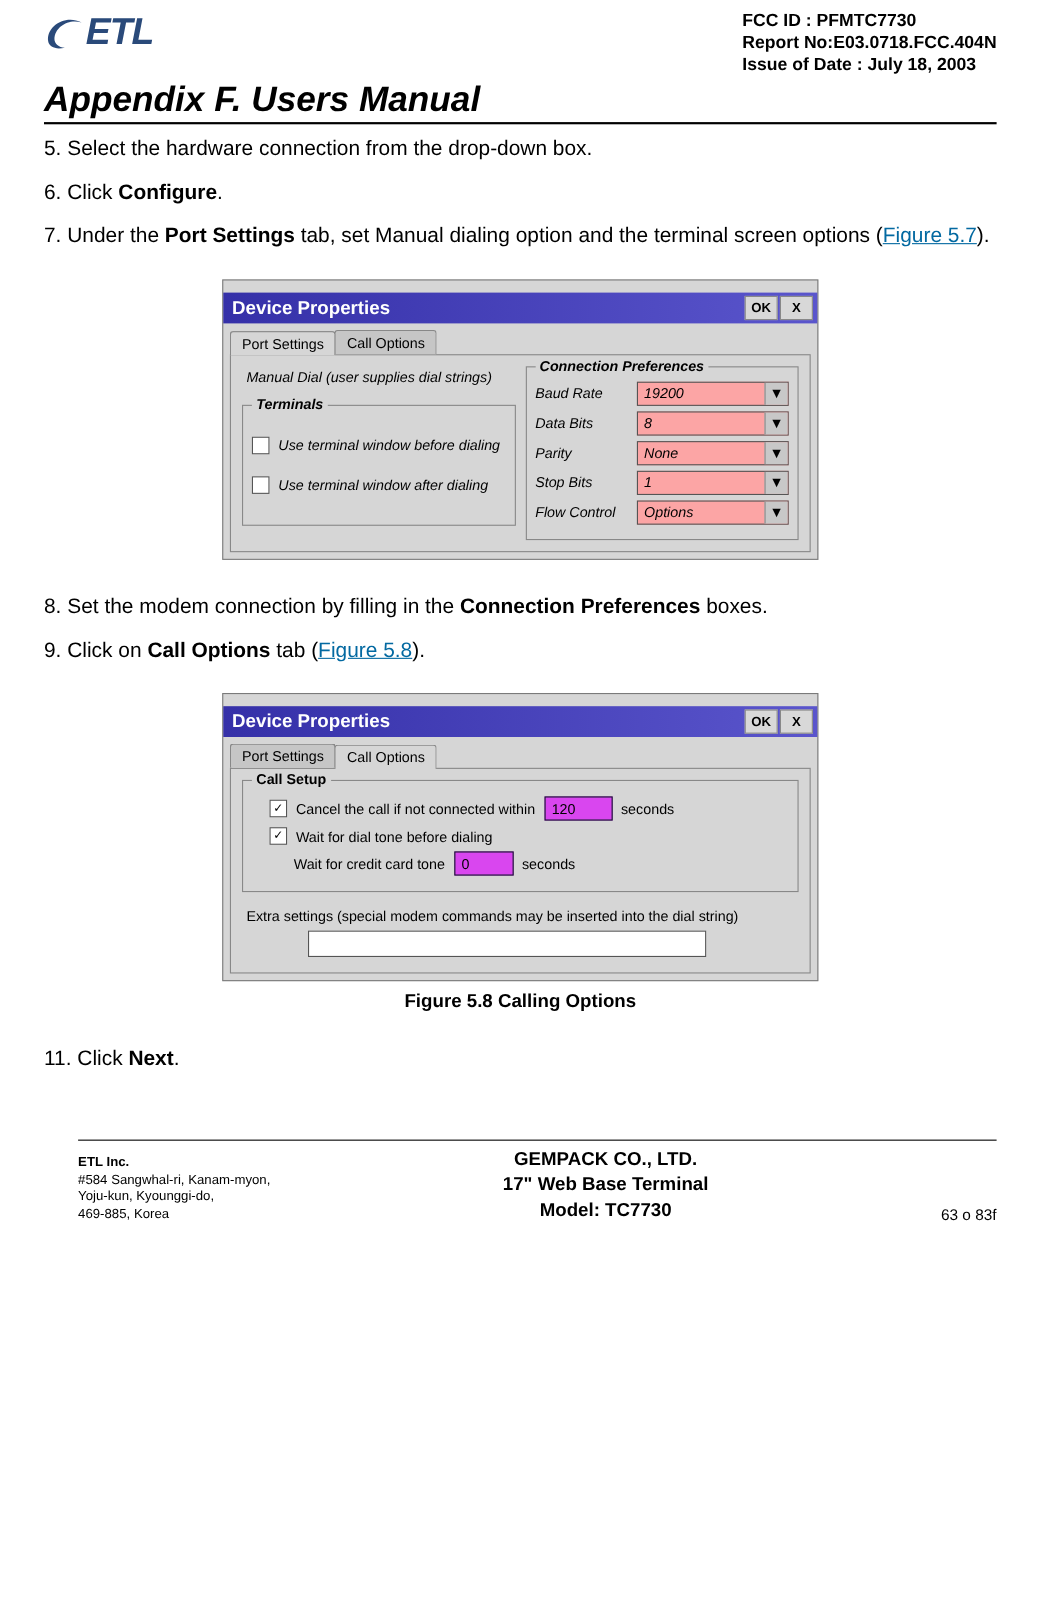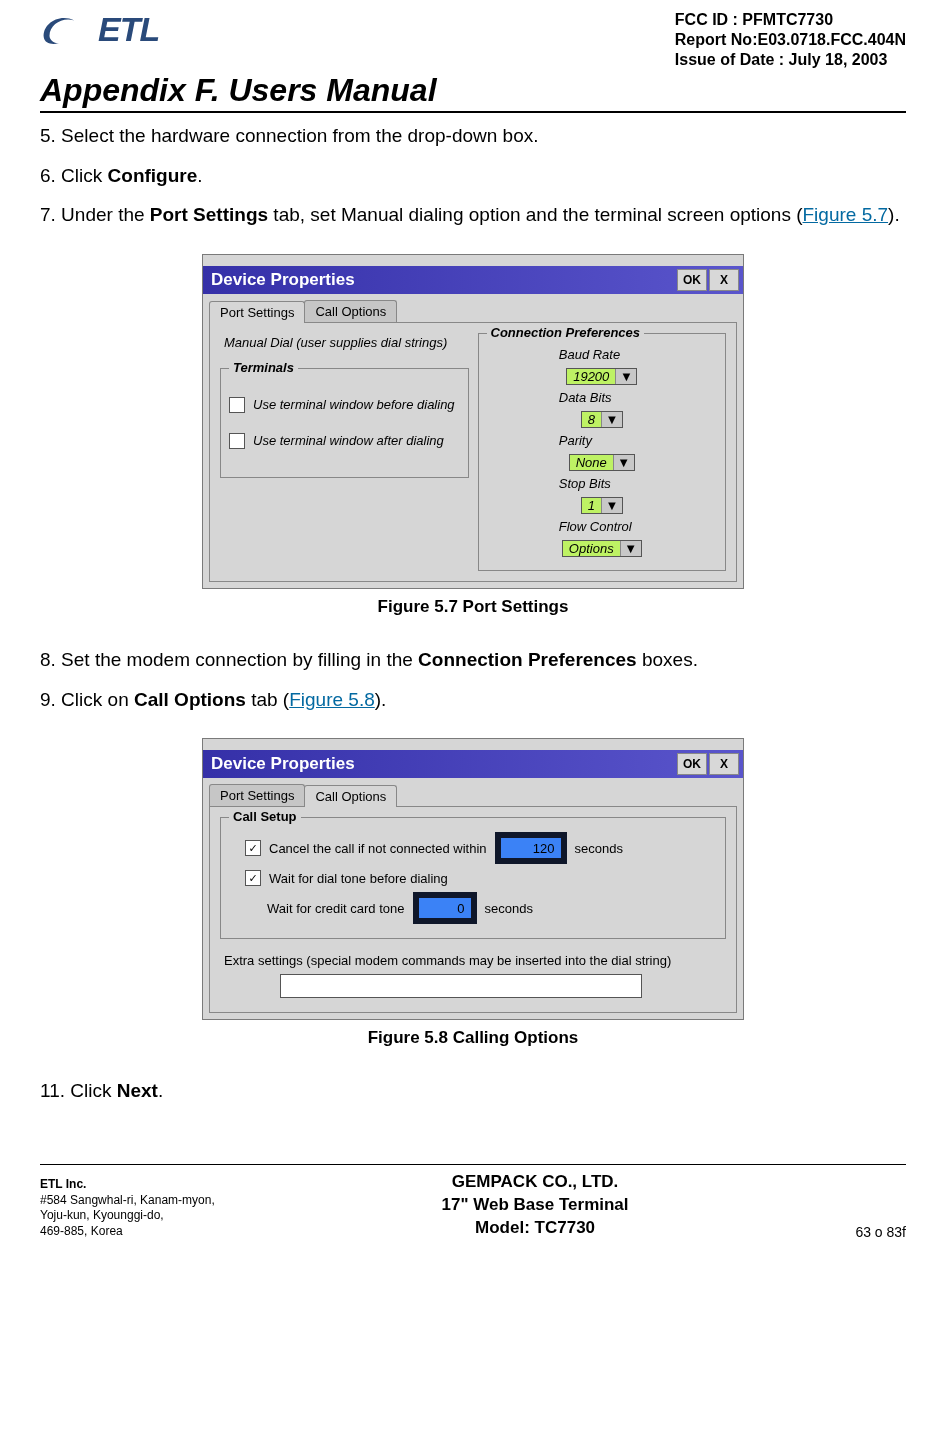--- a/index.html
+++ b/index.html
@@ -15,21 +15,21 @@
     box-sizing: border-box;
   }
   .header-row {
     display: flex;
     justify-content: space-between;
     align-items: flex-start;
   }
   .logo-block {
     display: flex;
     align-items: center;
-    gap: 20px;
+    gap: 0;
   }
   .logo-swoosh {
     width: 38px;
     height: 38px;
   }
   .logo-text {
     font-size: 34px;
     font-weight: bold;
     font-style: italic;
     color: #2a4a7a;
@@ -145,48 +145,49 @@
     padding:0 4px;
     font-weight:bold;
     font-size:13px;
   }
   .groupbox.right-group { margin-top:0; }
   .chk-row { display:flex; align-items:flex-start; gap:8px; margin:20px 0; }
   .chk {
     width:14px;height:14px;border:1px solid #555;background:#fff;flex:0 0 14px;
     display:flex;align-items:center;justify-content:center;font-size:11px;line-height:1;
   }
-  .pref-row { display:flex; align-items:center; margin:5px 0; gap:6px;flex-direction:column;}
+  .pref-row { display:flex; align-items:center; margin:5px 0; gap:6px;}
   .pref-row .plabel { width:86px; }
   .combo {
     flex:1; display:flex; align-items:center;
-    border:1px solid #555; background:#bef264; height:20px;
+    border:1px solid #555; background:#fca5a5; height:20px;
   }
   .combo .cval { flex:1; padding:0 6px; }
   .combo .arrow {
     width:20px;height:100%;background:#c8c8c8;border-left:1px solid #888;
     display:flex;align-items:center;justify-content:center;
   }
   .textbox {
-    border:6px solid #0f172a;background:#3b82f6;height:20px;padding:0 6px;display:inline-flex;align-items:center;justify-content:flex-end;
+    border:1px solid #0f172a;background:#d946ef;height:20px;padding:0 6px;display:inline-flex;align-items:center;
   }
   .plain-text { margin: 2px 4px 6px 4px; font-size:13px; }
   .call-setup-row { display:flex;align-items:center;gap:8px;margin:6px 0 6px 16px; font-size:13px;}
   .extra-row { margin: 14px 4px 4px 4px; font-size:13px;}
   .extra-input { margin: 6px 0 4px 60px; }
   .extra-input .tb { width:360px;height:22px;border:1px solid #555;background:#fff; }
   
   .footer {
     border-top:1px solid #000;
     margin-top:60px;
     padding-top:6px;
     display:flex;
     justify-content:space-between;
     align-items:flex-end;
     font-size:12px;
+    margin-left:31px;
   }
   .footer-center {
     text-align:center;
     font-weight:bold;
     font-size:17px;
     line-height:1.35;
   }
   .footer-left { line-height:1.3; }
   .footer-right { font-size:14px; }
   b { font-weight:bold; }
@@ -286,21 +287,20 @@
                 <div class="combo">
                   <span class="cval">Options</span>
                   <span class="arrow">▼</span>
                 </div>
               </div>
             </div>
           </div>
         </div>
       </div>
     </div>
-    <div class="fig-caption">Figure 5.7    Port Settings</div>
   </div>
 
   <ol class="steps">
     <li>
       <span>8.  Set the modem connection by filling in the </span><b>Connection Preferences</b><span> boxes.</span>
     </li>
     <li>
       <span>9.  Click on </span><b>Call Options</b><span> tab (</span><span class="link">Figure 5.8</span><span>).</span>
     </li>
   </ol>

